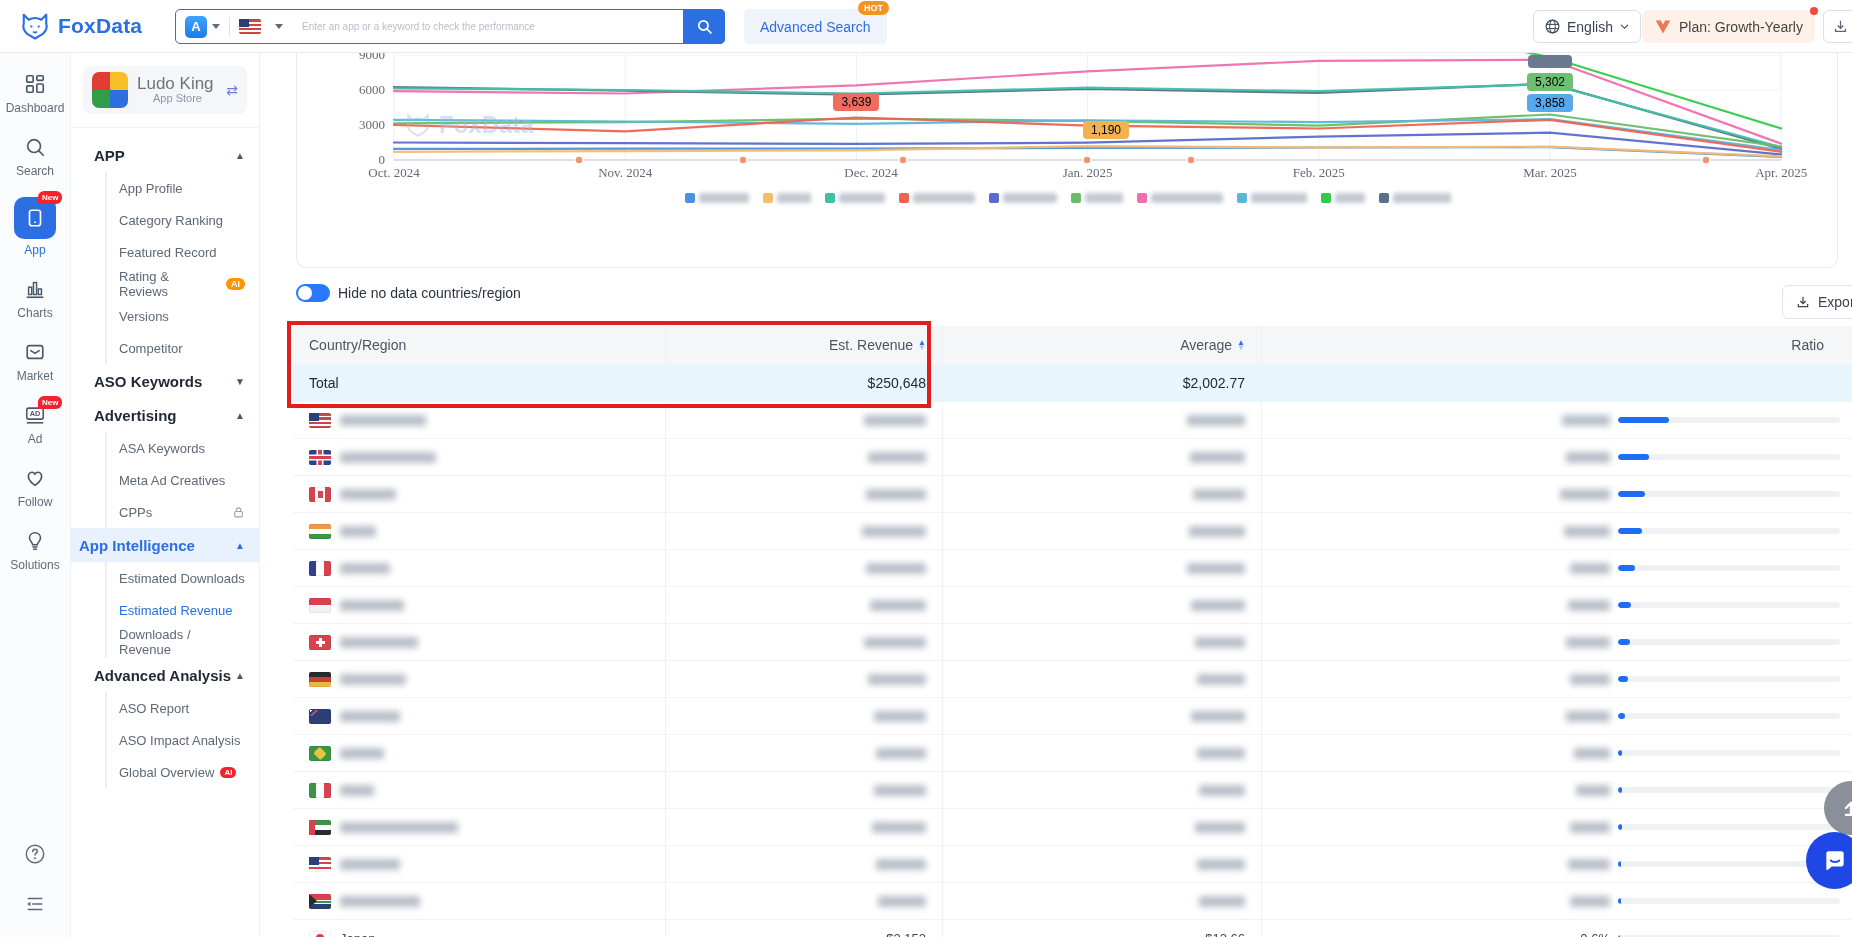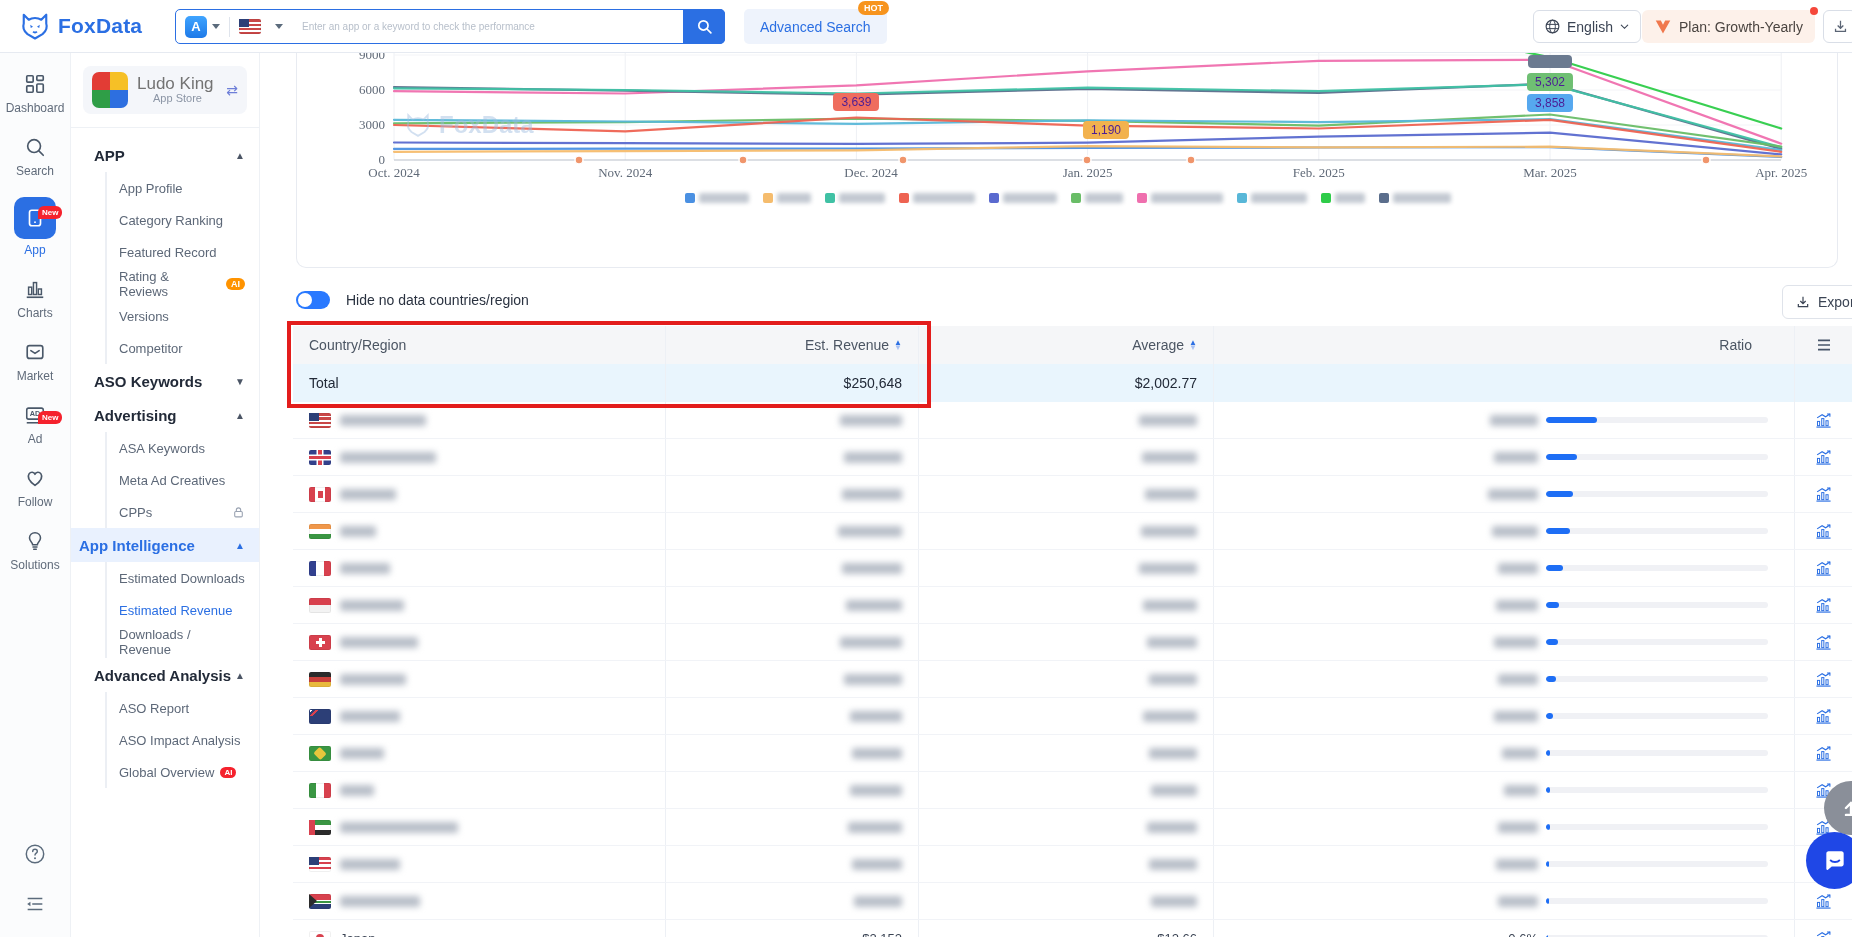--- a/index.html
+++ b/index.html
@@ -24,21 +24,21 @@
   .plan-dot { position:absolute; right:-3px; top:-3px; width:8px; height:8px; background:#f5473a; border-radius:50%; }
   .dl-btn { position:absolute; left:1823px; top:10px; width:34px; height:33px; border:1px solid #d9dee7; border-radius:6px; background:#fff; display:flex; align-items:center; justify-content:center; cursor:pointer; }
 
   
   .rail { position:absolute; left:0; top:53px; width:71px; height:884px; background:#fbfcfd; border-right:1px solid #eef1f5; z-index:20; display:flex; flex-direction:column; align-items:center; padding-top:18px; }
   .rail-item { width:100%; display:flex; flex-direction:column; align-items:center; gap:4px; margin-bottom:19px; cursor:pointer; position:relative; }
   .rail-label { font-size:12px; color:#606b7a; }
   .rail-item.active .rail-label { color:#2b6fe3; }
   .rail-tile { width:26px; height:26px; display:flex; align-items:center; justify-content:center; }
   .rail-item.active .rail-tile { width:42px; height:42px; background:#2b6fe3; border-radius:10px; }
-  .new-badge { position:absolute; top:-6px; left:38px; background:#f5222d; color:#fff; font-size:8px; font-weight:bold; padding:2px 4px; border-radius:6px 6px 6px 0;margin-top:15px; }
+  .new-badge { position:absolute; top:-6px; left:38px; background:#f5222d; color:#fff; font-size:8px; font-weight:bold; padding:2px 4px; border-radius:6px 6px 6px 0; }
   .rail-bottom { margin-top:auto; display:flex; flex-direction:column; gap:28px; padding-bottom:22px; align-items:center; }
 
   
   .sidenav { position:absolute; left:71px; top:53px; width:189px; height:884px; background:#fff; border-right:1px solid #eef1f5; z-index:20; }
   .app-chip { margin:13px 12px 0 12px; height:48px; background:#f4f6fa; border-radius:8px; display:flex; align-items:center; gap:9px; padding:0 9px; cursor:pointer; }
   .app-ico { width:36px; height:36px; border-radius:7px; overflow:hidden; display:grid; grid-template-columns:1fr 1fr; grid-template-rows:1fr 1fr; flex:none; }
   .app-ico i:nth-child(1){background:#e23c35;} .app-ico i:nth-child(2){background:#f6c026;} .app-ico i:nth-child(3){background:#2f9e47;} .app-ico i:nth-child(4){background:#2d6fe0;}
   .app-tt { font-size:17px; color:#737373; line-height:16px; }
   .app-st { font-size:11px; color:#8b95a5;margin-left:16px; }
   .swap-ic { margin-left:auto; color:#6e7fd8; font-size:14px; }
@@ -49,41 +49,41 @@
   .m-sec.active-sec { background:#e9f1fe; color:#2b6fe3; margin:0 0 0 0;padding-left:8px; }
   .m-sec.active-sec .chev { color:#2b6fe3; }
   .m-item { display:flex; align-items:center; height:32px; margin-left:34px; padding-right:14px; border-left:2px solid #eceff4; padding-left:12px; font-size:13px; color:#5d6878; cursor:pointer; }
   .m-item.active { color:#2b6fe3; }
   .ai-badge { margin-left:6px; background:#ff9300; color:#fff; font-size:9px; font-weight:bold; border-radius:7px; padding:1px 5px; }
   .red-badge { margin-left:6px; background:#f5222d; color:#fff; font-size:8px; font-weight:bold; border-radius:6px; padding:1px 4px; }
   .lock { margin-left:auto; }
 
   
   .chart-card { position:absolute; left:296px; top:53px; width:1542px; height:215px; background:#fff; border:1px solid #e8ebf1; border-top:none; border-radius:0 0 10px 10px; z-index:5; }
-  .tooltip { position:absolute; transform:translateX(-50%); color:#4c1d95; font-size:12px; padding:2px 8px; border-radius:4px; white-space:nowrap; z-index:6; }
+  .tooltip { position:absolute; transform:translateX(-50%); color:#000000; font-size:12px; padding:2px 8px; border-radius:4px; white-space:nowrap; z-index:6; }
   .tooltip:after { content:""; position:absolute; left:50%; bottom:-4px; transform:translateX(-50%); border-left:4px solid transparent; border-right:4px solid transparent; border-top:4px solid inherit; }
   .wm { position:absolute; left:108px; top:58px; display:flex; align-items:center; gap:8px; opacity:.45; z-index:4; }
   .wm span { color:#9dbbe0; font-size:24px; font-weight:bold; }
   .xlabels { position:absolute; left:0; top:112px; width:1542px; height:18px; }
   .xlabels div { position:absolute; transform:translateX(-50%); font-family:"Liberation Serif",serif; font-size:13px; color:#606a78; }
   .legend { position:absolute; left:0; top:140px; width:1542px; display:flex; justify-content:center; gap:14px; align-items:center; }
   .lg-item { display:flex; align-items:center; gap:4px; }
   .lg-sw { width:10px; height:10px; border-radius:2px; }
   .lg-bl { height:10px; border-radius:2px; background:#c3c9d2; filter:blur(2px); }
 
   
-  .toggle-row { position:absolute; left:296px; top:291px; display:flex; align-items:center; gap:16px; z-index:5; }
+  .toggle-row { position:absolute; left:296px; top:284px; display:flex; align-items:center; gap:8px; z-index:5; }
   .toggle { width:34px; height:18px; background:#2979ff; border-radius:9px; position:relative; cursor:pointer; }
   .toggle i { position:absolute; left:2px; top:2px; width:14px; height:14px; background:#fff; border-radius:50%; }
   .toggle-label { font-size:14px; color:#2a3240; }
   .export-btn { position:absolute; left:1782px; top:285px; width:110px; height:34px; border:1px solid #dfe3ea; background:#fff; border-radius:6px; display:flex; align-items:center; gap:7px; padding:0 12px; font-size:14px; color:#3b4454; cursor:pointer; z-index:5; }
 
   
   .tablewrap { position:absolute; left:293px; top:326px; width:1559px; z-index:4; }
-  .trow { display:grid; grid-template-columns:373px 253px 295px 581px 57px; align-items:center; }
+  .trow { display:grid; grid-template-columns:373px 253px 295px 581px 57px; align-items:center;gap:24px; }
   .thead { height:38px; background:#f5f6f8; color:#4b5563; font-size:14px; }
   .ttotal { height:38px; background:#e9f5fd; color:#222a38; font-size:14px; }
   .tdata { height:37px; background:#fff; border-bottom:1px solid #f1f3f7; font-size:13px; color:#3b4454; }
   .cell { padding:0 16px; height:100%; display:flex; align-items:center; }
   .c-right { justify-content:flex-end; }
   .c-div { border-right:1px solid #edf0f5; }
   .sort { display:inline-flex; flex-direction:column; margin-left:5px; line-height:5px; }
   .sort b { font-size:8px; color:#2b6fe3; } .sort i { font-size:8px; color:#a9c1f2; font-style:normal; }
   .flag { width:22px; height:15px; border-radius:2px; margin-right:9px; flex:none; box-shadow:0 0 0 1px rgba(0,0,0,.06) inset; filter:blur(.4px); }
   .blur-b { display:inline-block; height:11px; border-radius:2px; background:#b9bfc9; filter:blur(3px); }

